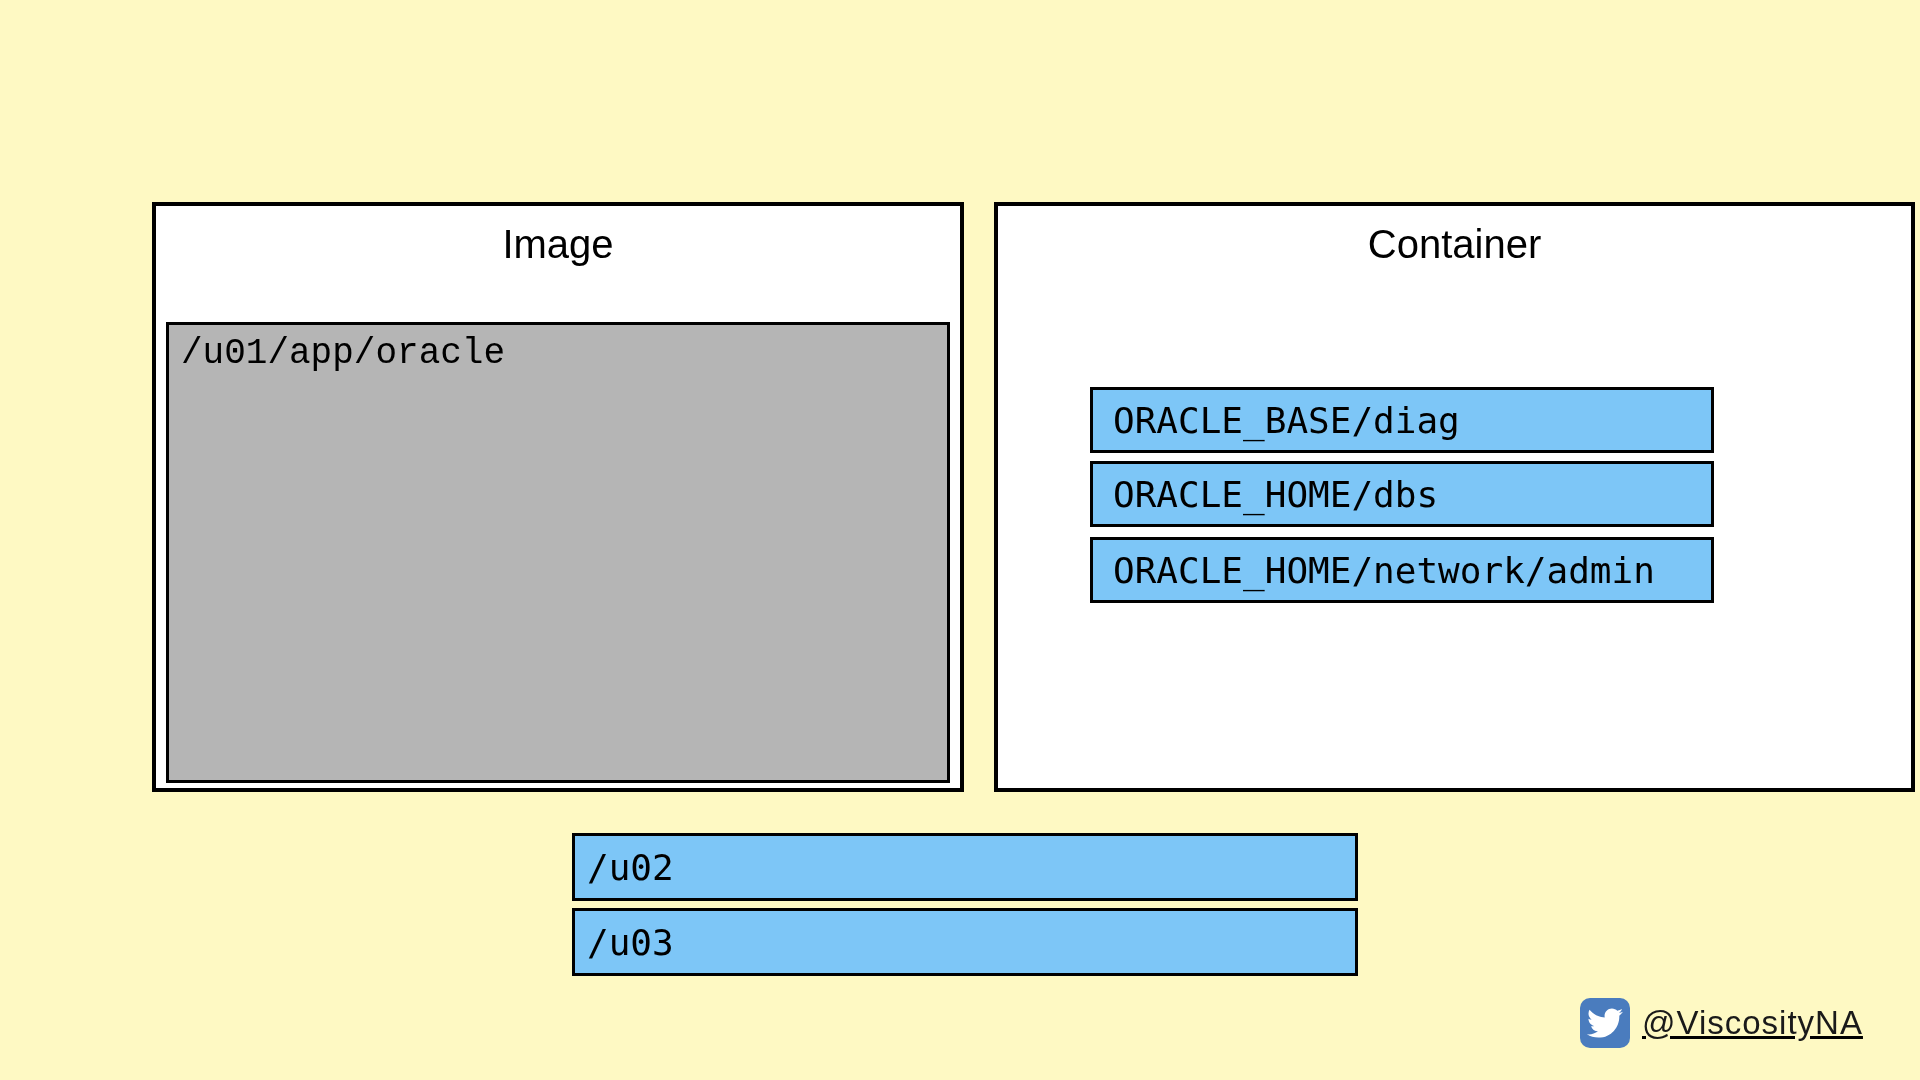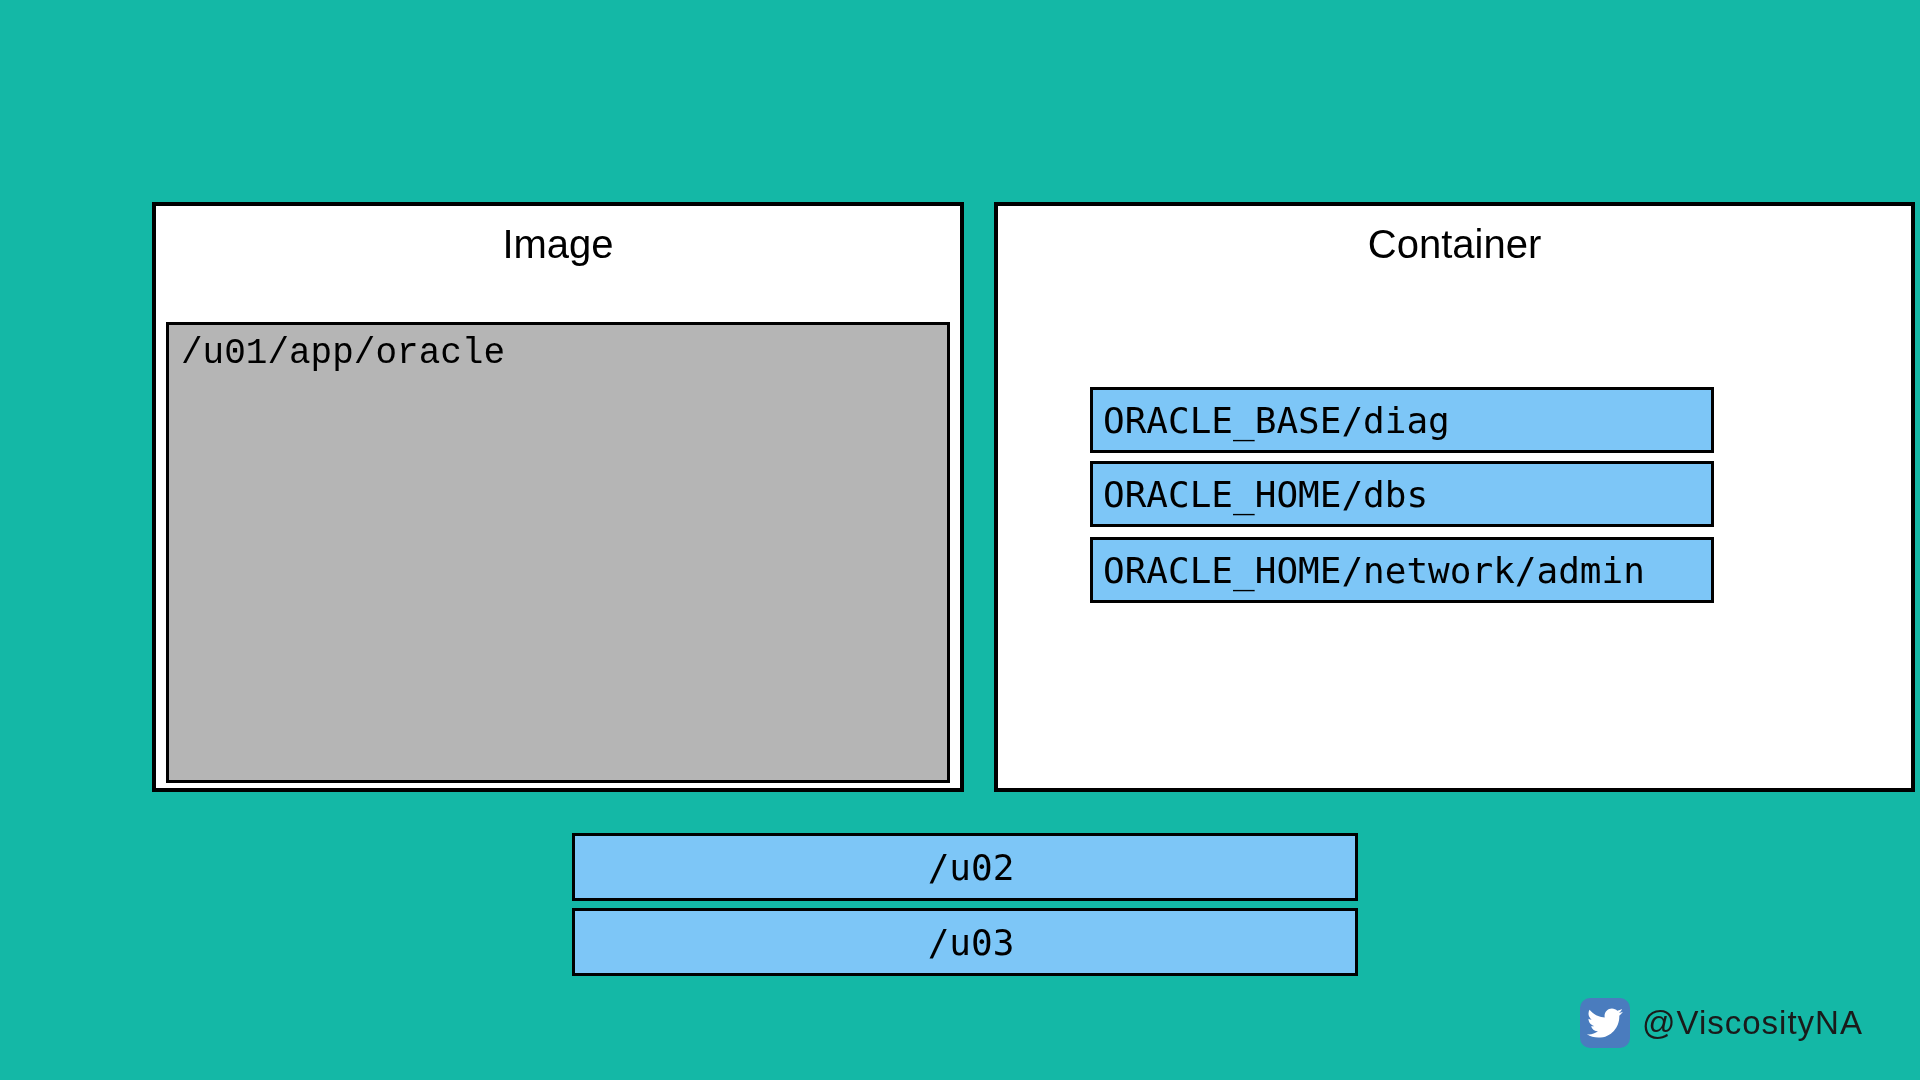--- a/index.html
+++ b/index.html
@@ -1,21 +1,21 @@
 <!DOCTYPE html>
 <html><head>
 <meta charset="utf-8">
 <style>
   * { margin: 0; padding: 0; box-sizing: border-box; }
   html, body { background: #ffffff; }
   #stage {
     position: relative;
     width: 1920px;
     height: 1080px;
-    background: #14b8a6;
+    background: #fef9c3;
     overflow: hidden;
     font-family: "Liberation Sans", sans-serif;
     color: #000000;
   }
   .outer-box {
     position: absolute;
     background: #ffffff;
     border: 4px solid #000000;
   }
   .box-title {
@@ -50,56 +50,56 @@
   }
   .path-box {
     position: absolute;
     left: 92px;
     width: 624px;
     height: 66px;
     background: #7dc6f7;
     border: 3px solid #000000;
     display: flex;
     align-items: center;
-    padding-left: 10px;
+    padding-left: 20px;
   }
   #path-box-0 { top: 181px; }
   #path-box-1 { top: 255px; }
   #path-box-2 { top: 331px; }
 
   .volume-bar {
     position: absolute;
     left: 572px;
     width: 786px;
     height: 68px;
     background: #7dc6f7;
     border: 3px solid #000000;
     display: flex;
     align-items: center;
     padding-left: 12px;
-    justify-content: center;
   }
   #volume-bar-0 { top: 833px; }
   #volume-bar-1 { top: 908px; }
 
   #footer-website {
     position: absolute;
     left: 96px;
     top: 1008px;
     font-size: 32px;
     letter-spacing: 1.5px;
     color: #1a1a1a;
   }
   #footer-twitter {
     position: absolute;
     left: 1580px;
     top: 998px;
     display: flex;
     align-items: center;
     gap: 12px;
+    text-decoration: underline;
   }
   #twitter-icon-tile {
     width: 50px;
     height: 50px;
     background: #4a7cbe;
     border-radius: 10px;
     display: flex;
     align-items: center;
     justify-content: center;
   }

